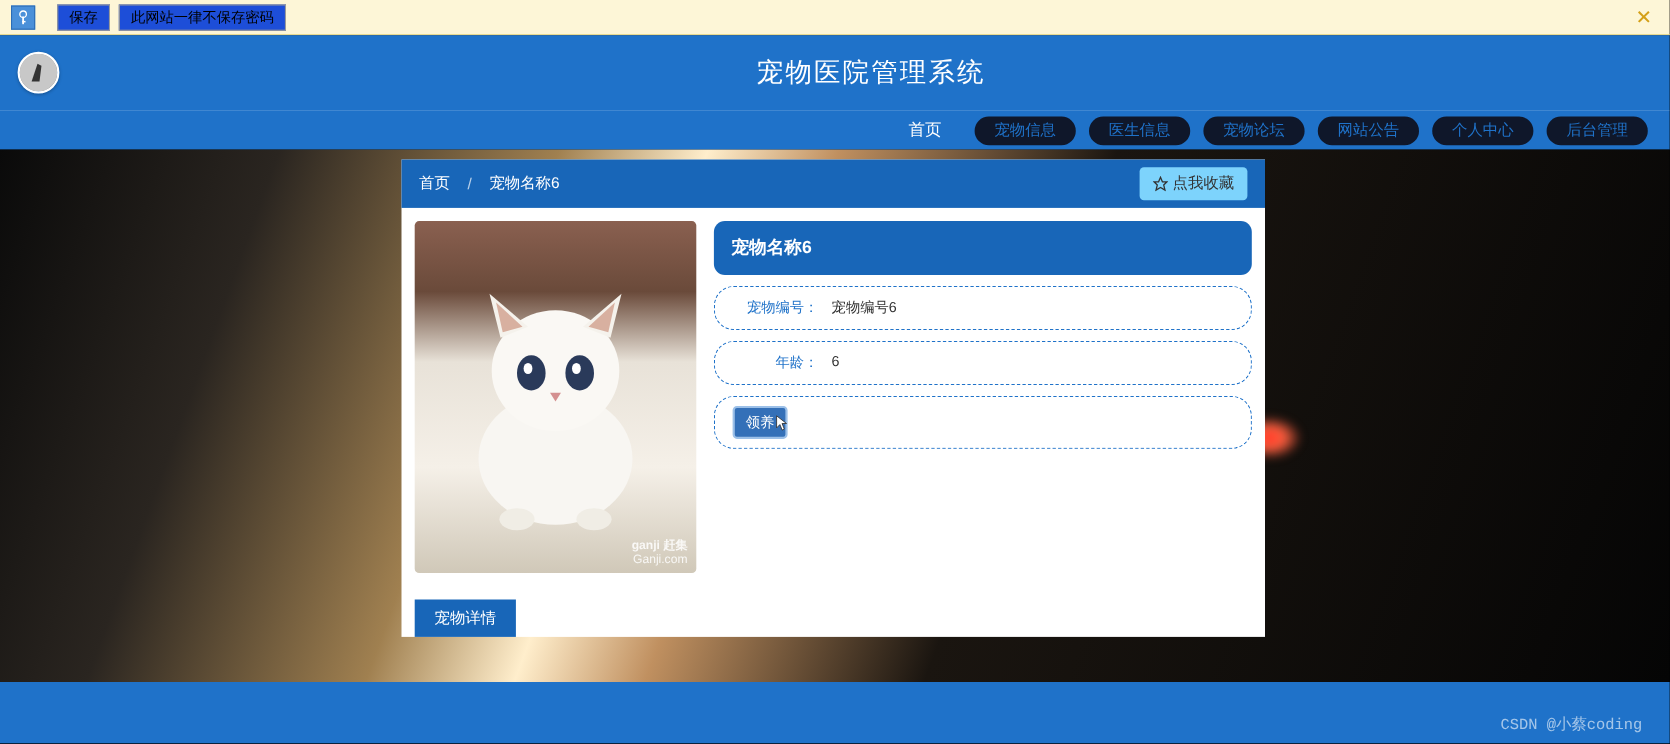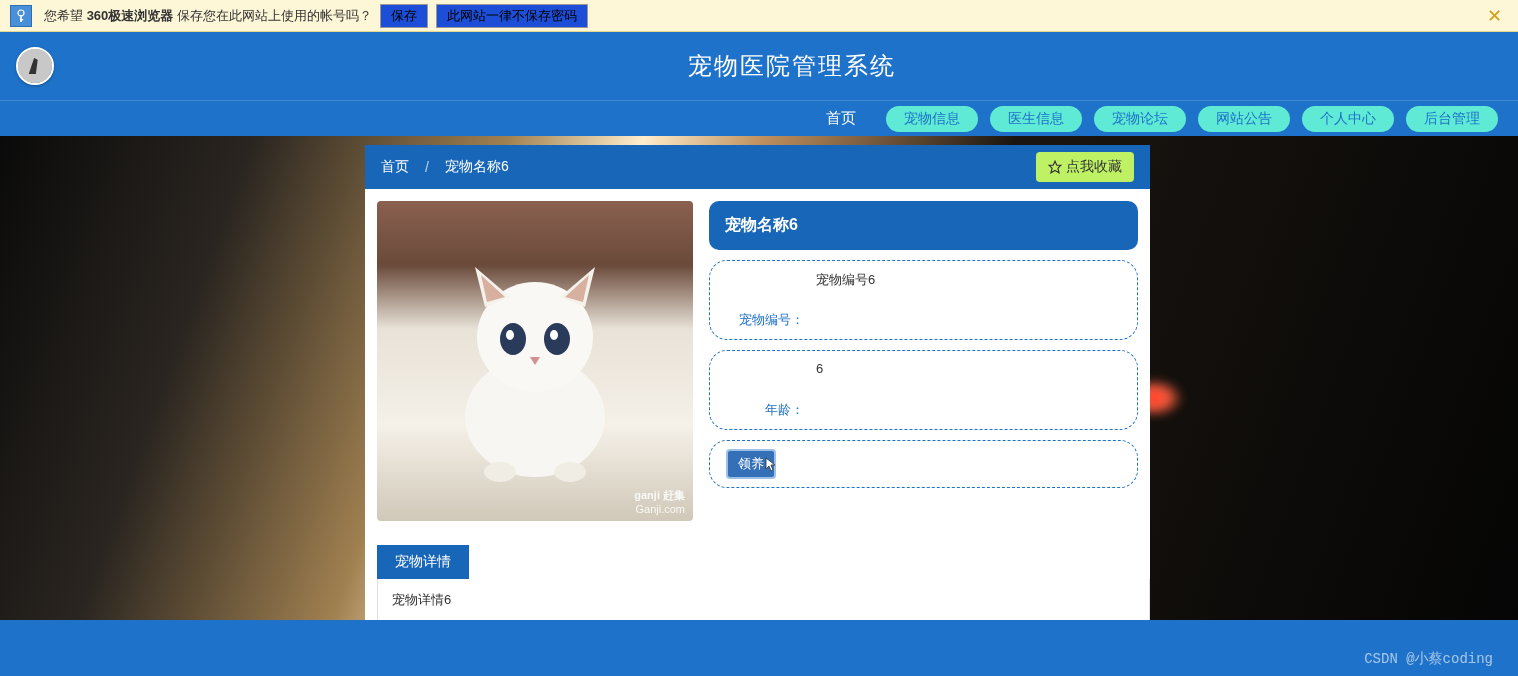--- a/index.html
+++ b/index.html
@@ -11,41 +11,41 @@
 .notif-bar .btn { border: 1px solid #999; background: #1d4ed8; padding: 2px 10px; margin-left: 8px; font-size: 13px; cursor: pointer; }
 .notif-bar .close { margin-left: auto; color: #d4a017; font-size: 18px; cursor: pointer; padding: 0 6px; }
 
 .header { height: 68px; background: #1f72c9; display: flex; align-items: center; padding: 0 16px; gap: 28px; }
 .avatar { width: 38px; height: 38px; border-radius: 50%; background: radial-gradient(circle at 40% 35%, #d8d8d8 0%, #aaa 40%, #555 100%); border: 2px solid #fff; box-shadow: 0 1px 3px rgba(0,0,0,0.3); }
 .avatar svg { width: 100%; height: 100%; }
 .site-title { flex: 1; text-align: center; color: #fff; font-size: 24px; letter-spacing: 2px; }
 
 .navbar { height: 36px; background: #1f72c9; border-top: 1px solid rgba(255,255,255,0.15); display: flex; align-items: center; justify-content: flex-end; padding-right: 20px; gap: 12px; }
 .nav-home { color: #fff; font-size: 15px; padding: 0 18px; cursor: pointer; }
-.nav-btn { background: #5eead4; color: #1f72c9; font-size: 14px; padding: 4px 18px; border-radius: 14px; cursor: pointer; }
+.nav-btn { background: #0f172a; color: #1f72c9; font-size: 14px; padding: 4px 18px; border-radius: 14px; cursor: pointer; }
 
 .bg-layer { position: absolute; top: 136px; left: 0; right: 0; bottom: 56px; background: linear-gradient(110deg, #0a0a0a 0%, #2a2520 15%, #a08050 30%, #ffeecc 38%, #c09060 45%, #1a1510 60%, #050505 100%); overflow: hidden; }
 .bg-glow { position: absolute; right: 22%; top: 50%; width: 60px; height: 40px; background: radial-gradient(ellipse, #ff3020 0%, #ff6040 30%, transparent 70%); filter: blur(4px); }
 
 .content { position: absolute; top: 145px; left: 365px; width: 785px; background: #fff; }
 .crumb-bar { height: 44px; background: #1866b8; display: flex; align-items: center; padding: 0 16px; color: #fff; font-size: 14px; }
 .crumb-bar a { color: #fff; text-decoration: none; }
 .crumb-sep { margin: 0 16px; color: rgba(255,255,255,0.7); }
-.fav-btn { margin-left: auto; background: #bef264; color: #333; padding: 6px 12px; border-radius: 4px; cursor: pointer; display: flex; align-items: center; gap: 4px; font-size: 14px; }
+.fav-btn { margin-left: auto; background: #7dd3fc; color: #333; padding: 6px 12px; border-radius: 4px; cursor: pointer; display: flex; align-items: center; gap: 4px; font-size: 14px; }
 .fav-btn svg { width: 14px; height: 14px; }
 
 .detail-body { padding: 12px; display: flex; gap: 16px; }
-.pet-img { width: 316px; height: 320px; background: linear-gradient(180deg, #8a6050 0%, #6a4a3a 20%, #e8e2d8 40%, #f5f0e8 70%, #d0c8b8 100%); border-radius: 4px; position: relative; overflow: hidden; }
+.pet-img { width: 256px; height: 320px; background: linear-gradient(180deg, #8a6050 0%, #6a4a3a 20%, #e8e2d8 40%, #f5f0e8 70%, #d0c8b8 100%); border-radius: 4px; position: relative; overflow: hidden; }
 .pet-img .cat { position: absolute; left: 50%; top: 52%; transform: translate(-50%,-50%); }
 .pet-img .watermark { position: absolute; right: 8px; bottom: 6px; color: rgba(255,255,255,0.85); font-size: 11px; text-align: right; }
 
 .info-col { flex: 1; display: flex; flex-direction: column; gap: 10px; }
 .info-title { background: #1866b8; color: #fff; border-radius: 10px; padding: 14px 16px; font-weight: bold; font-size: 16px; }
 .info-row { border: 1px dashed #1f72c9; border-radius: 18px; padding: 10px 16px; display: flex; font-size: 13px; }
-.info-label { width: 90px; text-align: right; color: #1f72c9; padding-right: 12px; margin-top: 40px; }
+.info-label { width: 90px; text-align: right; color: #1f72c9; padding-right: 12px; }
 .info-value { color: #333; }
 .action-row { border: 1px dashed #1f72c9; border-radius: 18px; padding: 8px 16px; }
 .action-btn { background: #3470b8; color: #fff; border: 2px solid #9cc0e8; padding: 4px 10px; border-radius: 4px; font-size: 13px; cursor: pointer; display: inline-block; position: relative; }
 .cursor-icon { position: absolute; right: -4px; top: 6px; width: 14px; height: 16px; }
 
 .tabs { margin-top: 12px; margin-left: 12px; }
 .tab { background: #1866b8; color: #fff; display: inline-block; padding: 8px 18px; font-size: 14px; cursor: pointer; }
 .tab-content { border: 1px solid #e0e0e0; border-top: none; padding: 12px 14px; font-size: 13px; color: #333; min-height: 40px; }
 
 .footer { position: absolute; bottom: 0; left: 0; right: 0; height: 56px; background: #1f72c9; }
@@ -55,23 +55,20 @@
 <body>
 
 <div class="notif-bar">
   <div class="key-box">
     <svg viewBox="0 0 12 14">
         <circle cx="6" cy="4" r="3" fill="none" stroke="#fff" stroke-width="1.2"></circle>
         <rect x="5.2" y="6" width="1.6" height="7" fill="#fff"></rect>
         <rect x="5.2" y="10" width="3" height="1.4" fill="#fff"></rect>
       </svg>
   </div>
-  <span>
-    <span>您希望 </span><b>360极速浏览器</b><span> 保存您在此网站上使用的帐号吗？</span>
-  </span>
   <button class="btn">保存</button>
   <button class="btn">此网站一律不保存密码</button>
   <span class="close">✕</span>
 </div>
 
 <div class="header">
   <div class="avatar">
     <svg viewBox="0 0 38 38">
         <circle cx="19" cy="19" r="19" fill="#c8c8c8"></circle>
         <path d="M12 28 L18 10 L22 12 L20 28 Z" fill="#333"></path>
@@ -146,18 +143,17 @@
           <svg class="cursor-icon" viewBox="0 0 14 16">
               <path d="M2 1 L2 12 L5 9 L7 14 L9 13 L7 8 L11 8 Z" fill="#fff" stroke="#333" stroke-width="0.8"></path>
             </svg>
         </span>
       </div>
     </div>
   </div>
 
   <div class="tabs">
     <div class="tab">宠物详情</div>
-    <div class="tab-content">宠物详情6</div>
   </div>
 </div>
 
 <div class="footer"></div>
 <div class="csdn-mark">CSDN @小蔡coding</div>
 
 </body></html>

